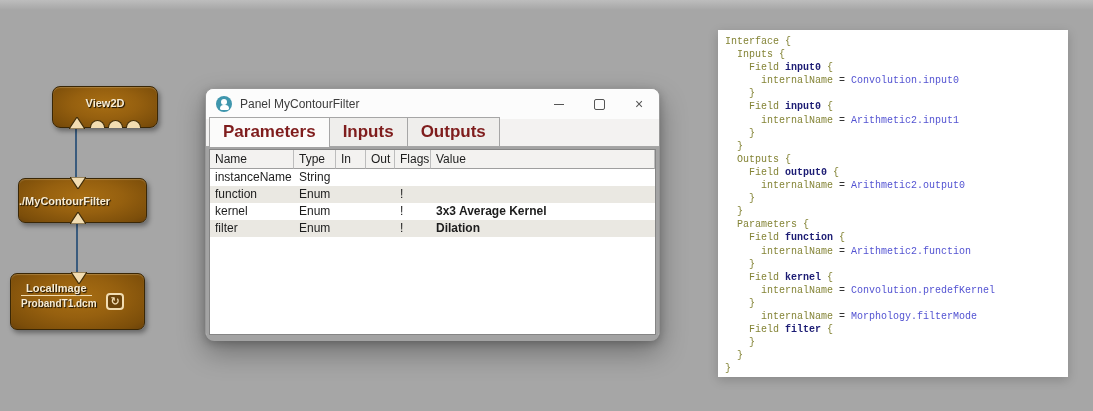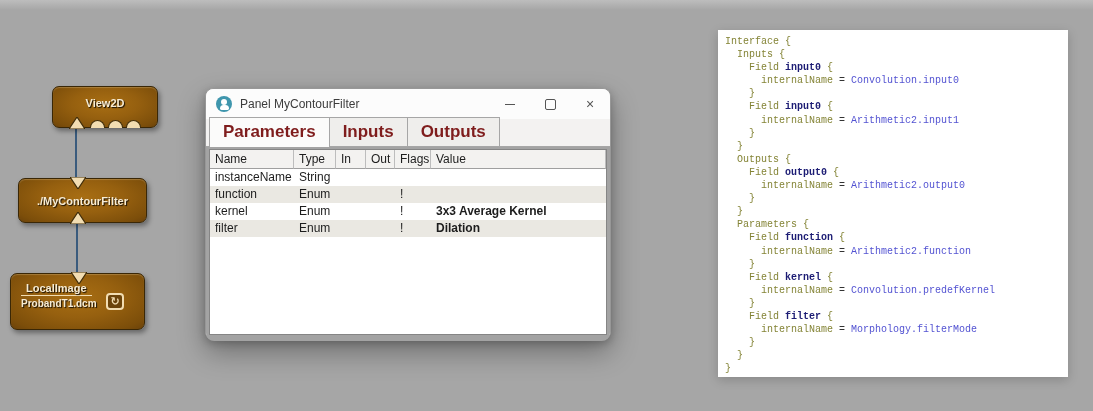--- a/index.html
+++ b/index.html
@@ -17,36 +17,36 @@
     color:#f7ecd4;font-weight:bold;font-size:11px;
     text-shadow:1px 1px 1px rgba(0,0,0,.85);
   }
   .node-label{white-space:nowrap;}
   .conn-tri{position:absolute;display:block;}
   .conn-dome{
     position:absolute;width:13px;height:7px;background:#f2ddb2;
     border:1.5px solid #3f2c09;border-bottom:none;border-radius:8px 8px 0 0;
   }
   .conn-line{position:absolute;width:2px;background:#3a5b7d;}
-  #node-view2d{left:52px;top:86px;width:106px;height:42px;display:flex;align-items:center;justify-content:center;padding-bottom:8px;box-sizing:border-box;}
-  #node-mycontourfilter{left:18px;top:178px;width:129px;height:45px;display:flex;align-items:center;justify-content:center;box-sizing:border-box;}
+  #node-view2d{left:52px;top:86px;width:106px;height:42px;display:flex;align-items:center;justify-content:center;padding-bottom:8px;box-sizing:border-box;border-radius:8px;}
+  #node-mycontourfilter{left:18px;top:178px;width:129px;height:45px;display:flex;align-items:center;box-sizing:border-box;}
   #node-localimage{left:10px;top:273px;width:135px;height:57px;box-sizing:border-box;}
   .li-text{position:absolute;left:10px;top:8px;width:85px;text-align:left;}
   .li-title{display:inline-block;padding:0 5px 1px 5px;border-bottom:1.5px solid #f2ddb2;}
   .li-sub{font-size:10px;font-weight:bold;margin-top:2px;}
   .reload-btn{
     position:absolute;left:95px;top:19px;width:18px;height:17px;box-sizing:border-box;
     background:#6b430a;border:2px solid #f2ddb2;border-radius:4px;
     color:#f2ddb2;font-family:"DejaVu Sans",sans-serif;font-size:11px;font-weight:bold;
     display:flex;align-items:center;justify-content:center;text-shadow:none;line-height:1;
     cursor:pointer;
   }
   
   #panel-window{
-    position:absolute;left:205px;top:88px;width:406px;height:252px;box-sizing:border-box;
+    position:absolute;left:205px;top:88px;width:455px;height:252px;box-sizing:border-box;
     background:#f3f2f1;border:1px solid #979797;border-radius:8px;
     box-shadow:0 12px 28px rgba(0,0,0,.33),0 3px 8px rgba(0,0,0,.22);
   }
   .titlebar{height:30px;display:flex;align-items:center;padding:0 0 0 10px;background:#fcfcfc;border-radius:8px 8px 0 0;}
   .app-icon{width:16px;height:16px;border-radius:50%;background:#3f96ad;position:relative;flex:0 0 auto;}
   .app-icon .head{position:absolute;left:5px;top:2.5px;width:6px;height:6px;border-radius:50%;background:#fff;}
   .app-icon .bodyshape{position:absolute;left:3.5px;top:9px;width:9px;height:5px;border-radius:5px 5px 2px 2px;background:#fff;}
   .title-text{font-size:12px;color:#3c3c3c;margin-left:8px;white-space:nowrap;}
   .win-controls{margin-left:auto;display:flex;height:30px;}
   .win-btn{width:40px;height:30px;display:flex;align-items:center;justify-content:center;color:#555;cursor:pointer;}
@@ -209,18 +209,18 @@
     <div class="code-line"><span class="c-k">      internalName</span><span class="c-p"> = </span><span class="c-v">Arithmetic2.output0</span></div>
     <div class="code-line"><span class="c-k">    }</span></div>
     <div class="code-line"><span class="c-k">  }</span></div>
     <div class="code-line"><span class="c-k">  Parameters {</span></div>
     <div class="code-line"><span class="c-k">    Field </span><span class="c-n">function</span><span class="c-k"> {</span></div>
     <div class="code-line"><span class="c-k">      internalName</span><span class="c-p"> = </span><span class="c-v">Arithmetic2.function</span></div>
     <div class="code-line"><span class="c-k">    }</span></div>
     <div class="code-line"><span class="c-k">    Field </span><span class="c-n">kernel</span><span class="c-k"> {</span></div>
     <div class="code-line"><span class="c-k">      internalName</span><span class="c-p"> = </span><span class="c-v">Convolution.predefKernel</span></div>
     <div class="code-line"><span class="c-k">    }</span></div>
+    <div class="code-line"><span class="c-k">      internalName</span><span class="c-p"> = </span><span class="c-v">Morphology.filterMode</span></div>
     <div class="code-line"><span class="c-k">    Field </span><span class="c-n">filter</span><span class="c-k"> {</span></div>
-    <div class="code-line"><span class="c-k">      internalName</span><span class="c-p"> = </span><span class="c-v">Morphology.filterMode</span></div>
     <div class="code-line"><span class="c-k">    }</span></div>
     <div class="code-line"><span class="c-k">  }</span></div>
     <div class="code-line"><span class="c-k">}</span></div>
   </div>
 
 </body></html>

